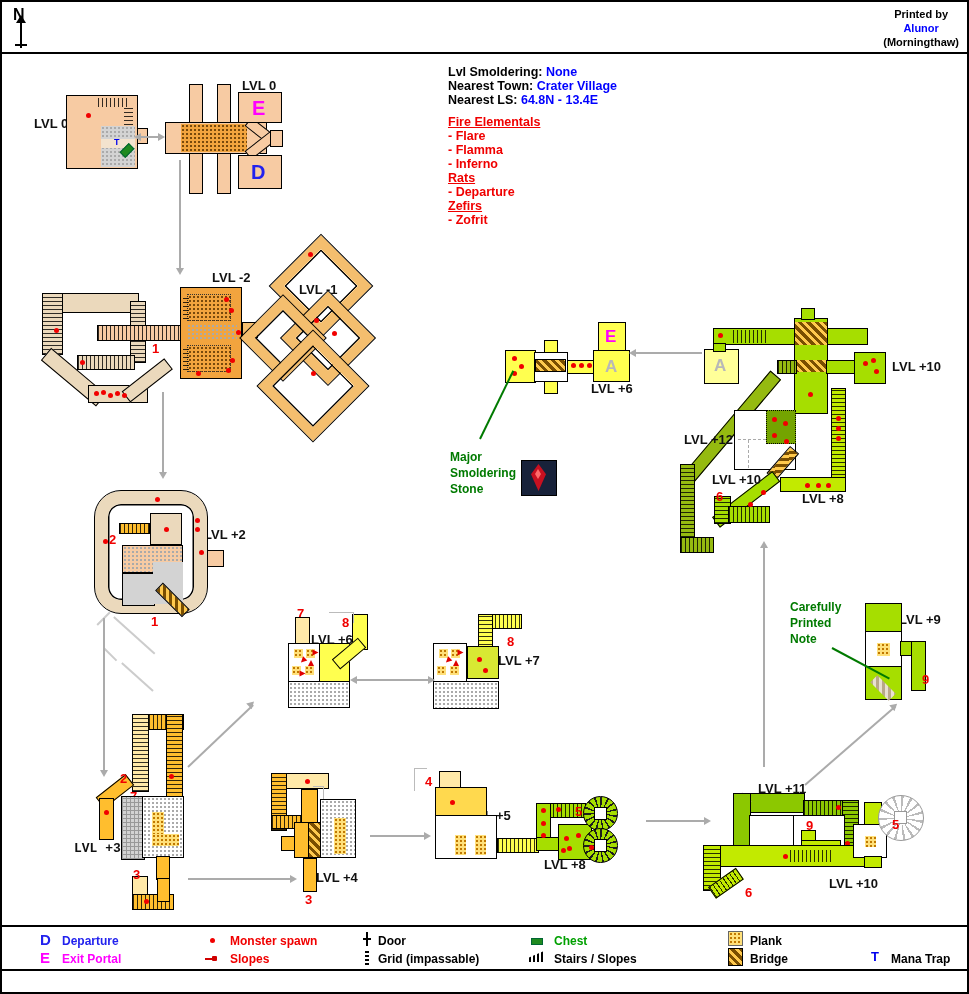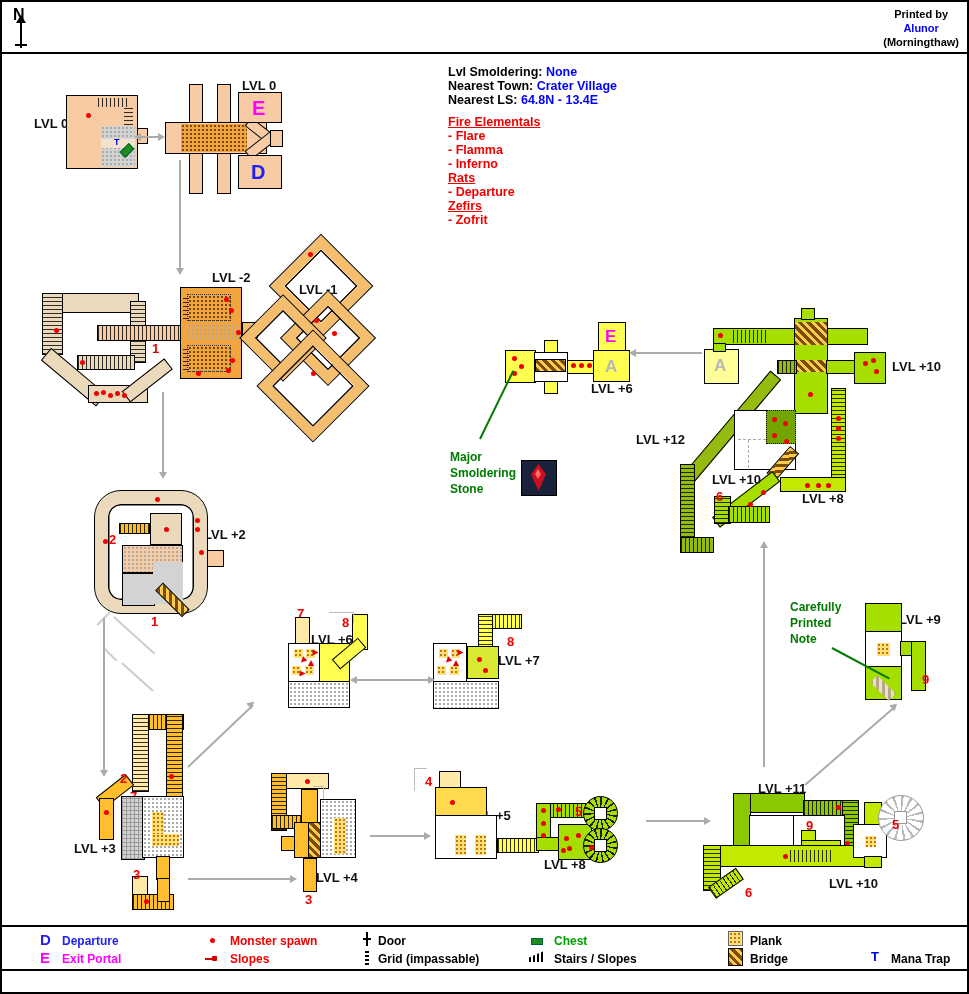--- a/index.html
+++ b/index.html
@@ -174,21 +174,21 @@
     <i class="sp" style="left:162px;top:525px;"></i>
     <span class="num" style="left:107px;top:531px;font-size:13px;">2</span>
     <span class="num" style="left:149px;top:613px;font-size:13px;">1</span>
     <div class="ghost" style="left:112px;top:614px;width:55px;transform:rotate(42deg);"></div>
     <div class="ghost" style="left:95px;top:622px;width:18px;transform:rotate(-45deg);"></div>
     <div class="ghost" style="left:102px;top:645px;width:18px;transform:rotate(45deg);"></div>
     <div class="ghost" style="left:120px;top:660px;width:42px;transform:rotate(42deg);"></div>
   </div>
 
   <div class="layer">
-    <span class="lbl" style="left:72px;top:839px;">LVL +3</span>
+    <span class="lbl" style="left:72px;top:839px;font-family:Liberation Mono, monospace;">LVL +3</span>
     <div class="rm c-gold tx-st-v" style="left:130px;top:712px;width:52px;height:16px;"></div>
     <div class="rm c-lightgold tx-st-h" style="left:130px;top:712px;width:17px;height:78px;"></div>
     <div class="rm c-gold tx-st-h" style="left:164px;top:712px;width:17px;height:84px;"></div>
     <i class="sp" style="left:167px;top:772px;"></i>
     <div class="rm c-gold" style="left:98px;top:794px;width:38px;height:14px;transform:rotate(-38deg);transform-origin:left center;"></div>
     <div class="rm c-gold" style="left:97px;top:796px;width:15px;height:42px;"></div>
     <i class="sp" style="left:102px;top:808px;"></i>
     <span class="num" style="left:118px;top:770px;font-size:13px;">2</span>
     <span class="num" style="left:128px;top:788px;font-size:13px;">7</span>
     <div class="abs c-gray tx-gridgray" style="left:119px;top:794px;width:22px;height:62px;border:1.5px solid #000;"></div>
@@ -332,21 +332,21 @@
     <div class="rm c-green" style="left:824px;top:358px;width:30px;height:14px;"></div>
     <div class="rm c-green" style="left:852px;top:350px;width:32px;height:32px;"></div>
     <i class="sp" style="left:861px;top:359px;"></i>
     <i class="sp" style="left:869px;top:356px;"></i>
     <i class="sp" style="left:872px;top:367px;"></i>
     <span class="lbl" style="left:890px;top:357px;">LVL +10</span>
     <div class="rm c-olive tx-st-v" style="left:775px;top:358px;width:20px;height:14px;"></div>
     <div class="rm c-olive" style="left:686px;top:470px;width:136px;height:14px;transform:rotate(-49.8deg);transform-origin:left center;"></div>
     <div class="rm c-olive tx-st-h" style="left:678px;top:462px;width:15px;height:82px;"></div>
     <div class="rm c-olive tx-st-v" style="left:678px;top:535px;width:34px;height:16px;"></div>
-    <span class="lbl" style="left:634px;top:430px;text-align:right;">LVL +12</span>
+    <span class="lbl" style="left:682px;top:430px;text-align:right;">LVL +12</span>
     <div class="rm c-white" style="left:732px;top:408px;width:62px;height:60px;"></div>
     <div class="abs" style="left:736px;top:437px;width:28px;height:0;border-top:1.5px dashed #AAA;"></div>
     <div class="abs" style="left:746px;top:438px;width:0;height:28px;border-left:1.5px dashed #AAA;"></div>
     <div class="rm c-green3" style="left:764px;top:408px;width:30px;height:34px;border-style:dotted;"></div>
     <i class="sp" style="left:770px;top:415px;"></i>
     <i class="sp" style="left:781px;top:419px;"></i>
     <i class="sp" style="left:770px;top:431px;"></i>
     <i class="sp" style="left:782px;top:437px;"></i>
     <div class="rm tx-bridge" style="left:769px;top:469px;width:36px;height:12px;transform:rotate(-49deg);transform-origin:left center;"></div>
     <div class="rm c-green" style="left:714px;top:514px;width:76px;height:13px;transform:rotate(-37.5deg);transform-origin:left center;"></div>

